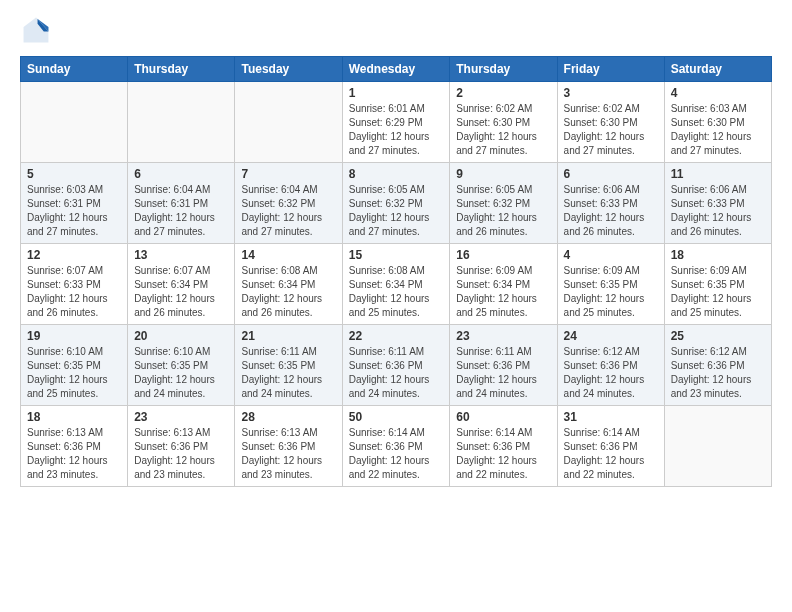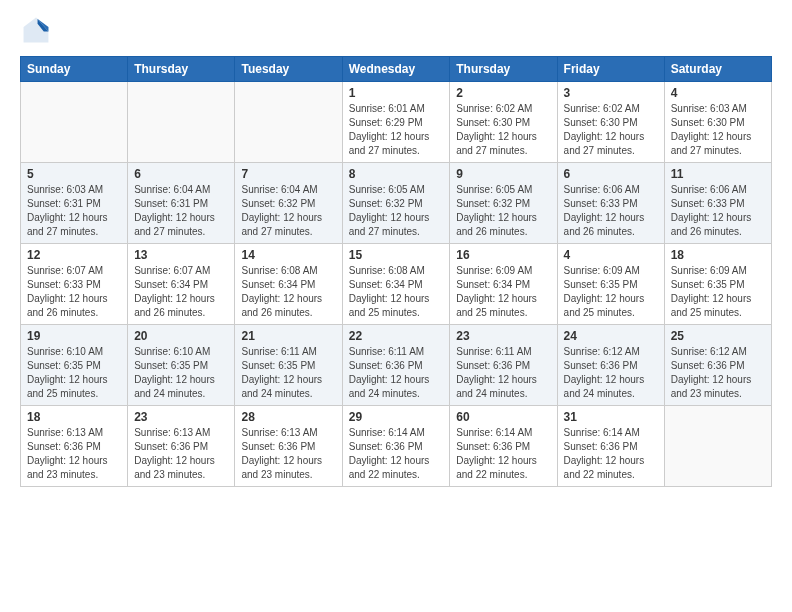--- a/index.html
+++ b/index.html
@@ -295,21 +295,21 @@
 Sunset: 6:36 PM
 Daylight: 12 hours and 23 minutes.</div>
         </td>
         <td>
           <div class="day-number">28</div>
           <div class="day-info" style="white-space: pre-line;">Sunrise: 6:13 AM
 Sunset: 6:36 PM
 Daylight: 12 hours and 23 minutes.</div>
         </td>
         <td>
-          <div class="day-number">29</div>
+          <div class="day-number">50</div>
           <div class="day-info" style="white-space: pre-line;">Sunrise: 6:14 AM
 Sunset: 6:36 PM
 Daylight: 12 hours and 22 minutes.</div>
         </td>
         <td>
           <div class="day-number">60</div>
           <div class="day-info" style="white-space: pre-line;">Sunrise: 6:14 AM
 Sunset: 6:36 PM
 Daylight: 12 hours and 22 minutes.</div>
         </td>

